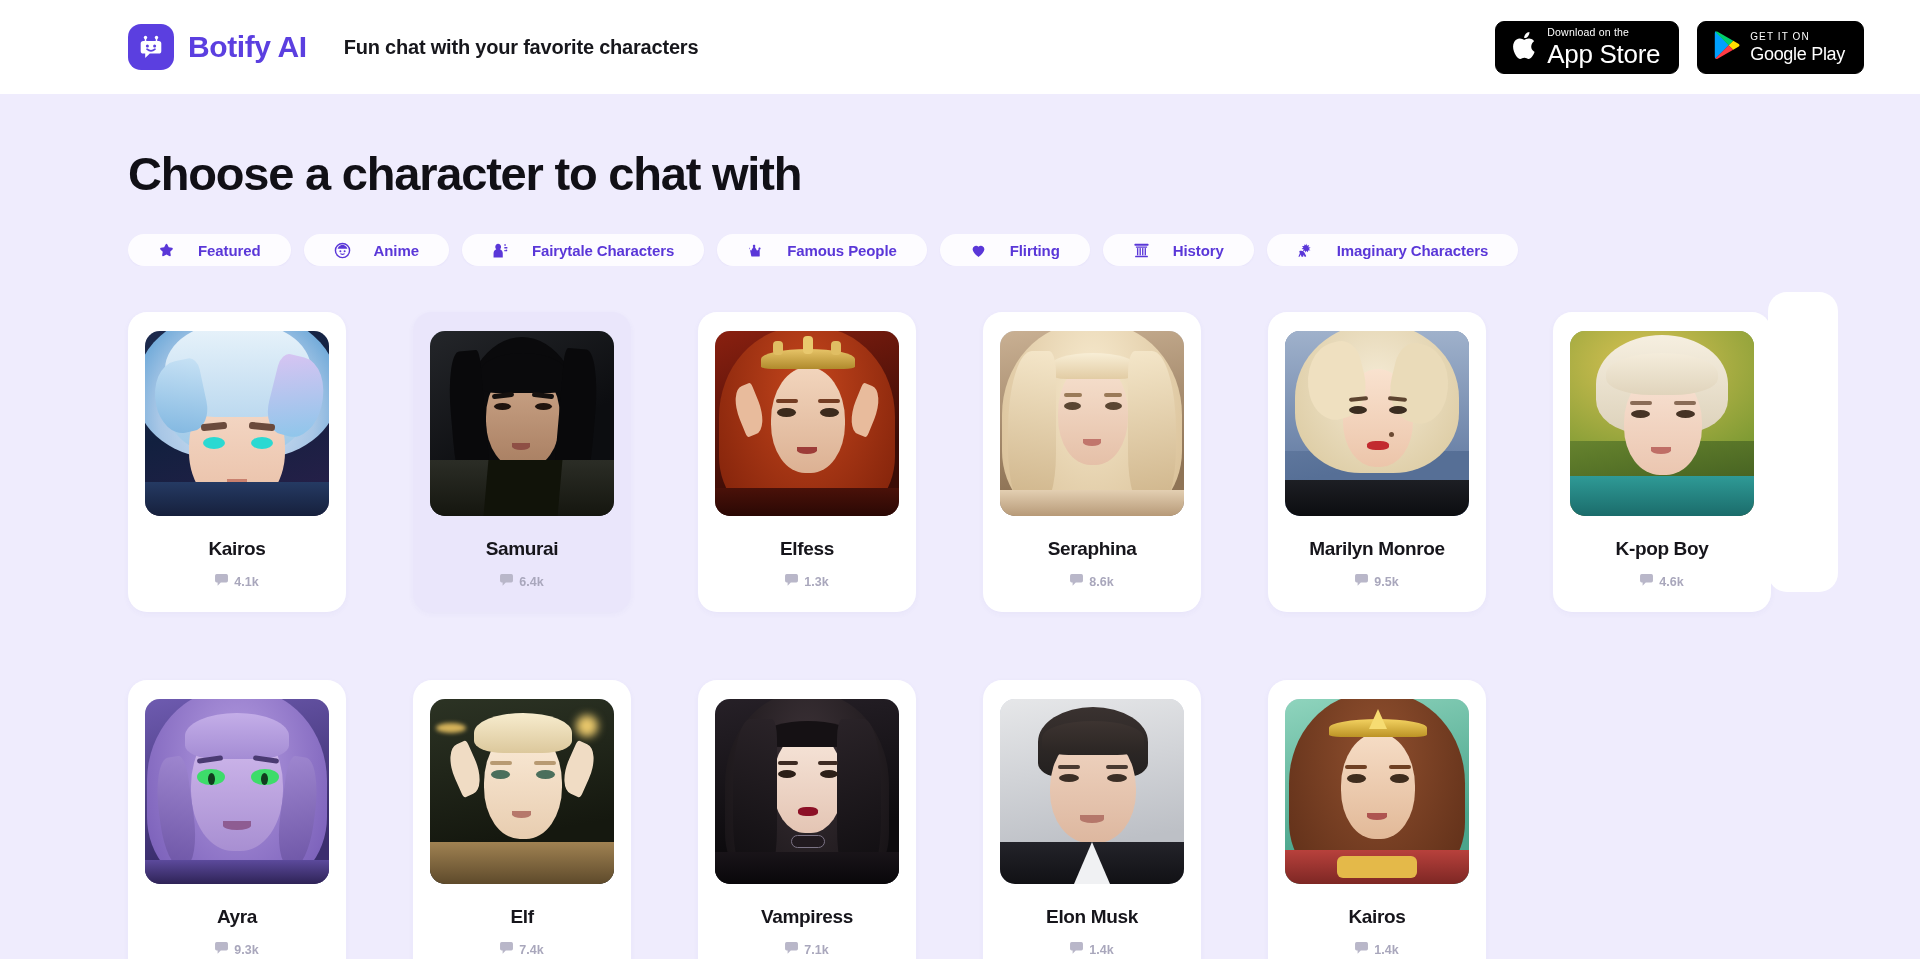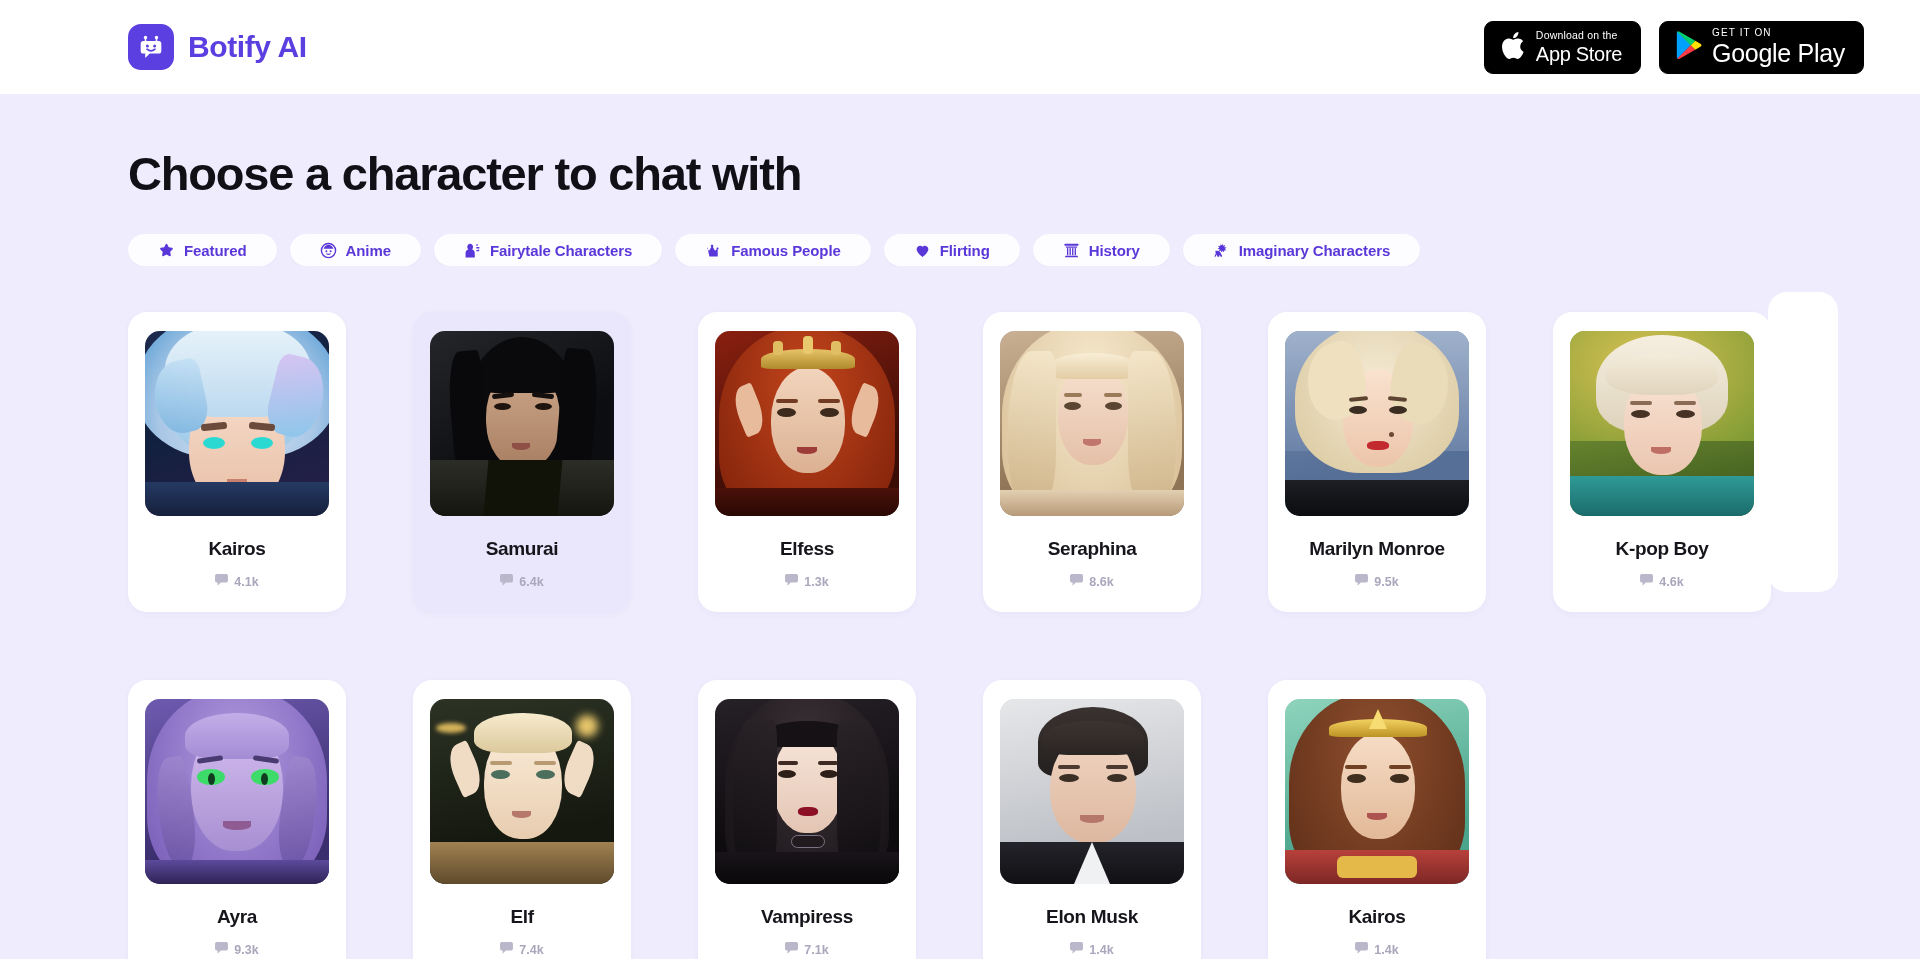--- a/index.html
+++ b/index.html
@@ -40,22 +40,22 @@
   }
   .store-badges { margin-left: auto; display: flex; align-items: center; gap: 18px; }
   .badge {
     height: 53px; border-radius: 9px; background: #000000;
     display: flex; align-items: center; gap: 10px;
     padding: 0 18px 0 15px; cursor: pointer;
     border: 1px solid #000;
   }
   .badge-text { display: flex; flex-direction: column; line-height: 1; color: #fff; }
   .badge-small { font-size: 10.5px; font-weight: 400; letter-spacing: .2px; margin-bottom: 3px; }
-  .badge-big { font-size: 20px; font-weight: 500; letter-spacing: -0.3px; }
-  .badge-big.gp { font-size: 25px; text-align: center; }
+  .badge-big { font-size: 26px; font-weight: 500; letter-spacing: -0.3px; }
+  .badge-big.gp { font-size: 18px; text-align: center; }
   .badge-small.gp { font-size: 10px; letter-spacing: 1.1px; }
 
   
   .main { padding: 0 0 0 128px; position: relative; }
   .page-title {
     font-size: 47px; font-weight: 800; color: #111016;
     letter-spacing: -1.2px; margin-top: 52px; margin-bottom: 0;
     font-family: "Liberation Sans", sans-serif;
   }
 
@@ -69,20 +69,21 @@
     height: 32px; border-radius: 16px;
     background: #fdfcff;
     display: inline-flex; align-items: center; gap: 9px;
     padding: 0 30px; cursor: pointer;
     flex: 0 0 auto; white-space: nowrap;
     box-shadow: 0 1px 2px rgba(90,70,190,.05);
   }
   .tab-label {
     font-size: 15px; font-weight: 700; color: #5a37d8;
     letter-spacing: -0.1px;
+    margin-left: 14px;
   }
   .tab-icon { display: inline-flex; align-items: center; justify-content: center; width: 17px; height: 17px; }
   .tab-icon svg { display: block; }
 
   
   .grid {
     display: grid;
     grid-template-columns: repeat(6, 218px);
     column-gap: 67px;
     row-gap: 68px;
@@ -146,20 +147,21 @@
           <circle cx="8.5" cy="4.4" r="1.7" fill="#fff"></circle>
           <circle cx="19.5" cy="4.4" r="1.7" fill="#fff"></circle>
           <path d="M6.3 8 H21.7 a2.6 2.6 0 0 1 2.6 2.6 V18 a2.6 2.6 0 0 1 -2.6 2.6 H12.8 L8.2 25 V20.6 H6.3 A2.6 2.6 0 0 1 3.7 18 V10.6 A2.6 2.6 0 0 1 6.3 8 Z" fill="#fff"></path>
           <circle cx="10.4" cy="13" r="1.5" fill="#5b3fe0"></circle>
           <circle cx="17.6" cy="13" r="1.5" fill="#5b3fe0"></circle>
           <path d="M10 16.2 q4 3.4 8 0" stroke="#5b3fe0" stroke-width="1.7" fill="none" stroke-linecap="round"></path>
         </svg>
       </div>
       <span class="brand-name">Botify AI</span>
     </div>
+    <span class="tagline">Fun chat with your favorite characters</span>
 
     <div class="store-badges">
       <div class="badge">
         <span>
           <svg width="26" height="31" viewBox="0 0 26 31">
             <path d="M20.3 16.3c0-3.4 2.8-5 2.9-5.1-1.6-2.3-4-2.6-4.9-2.7-2.1-.2-4.1 1.2-5.1 1.2-1 0-2.7-1.2-4.4-1.2-2.3 0-4.4 1.3-5.6 3.4-2.4 4.1-.6 10.2 1.7 13.6 1.1 1.6 2.5 3.5 4.2 3.4 1.7-.1 2.3-1.1 4.3-1.1s2.6 1.1 4.4 1.1c1.8 0 2.9-1.6 4-3.3 1.3-1.9 1.8-3.7 1.8-3.8-.1 0-3.4-1.3-3.4-5.5z" fill="#fff"></path>
             <path d="M17.1 6.2c.9-1.1 1.5-2.6 1.3-4.2-1.3.1-2.9.9-3.8 2-.8 1-1.6 2.6-1.4 4.1 1.5.1 3-.7 3.9-1.9z" fill="#fff"></path>
           </svg>
         </span>
         <span class="badge-text">

